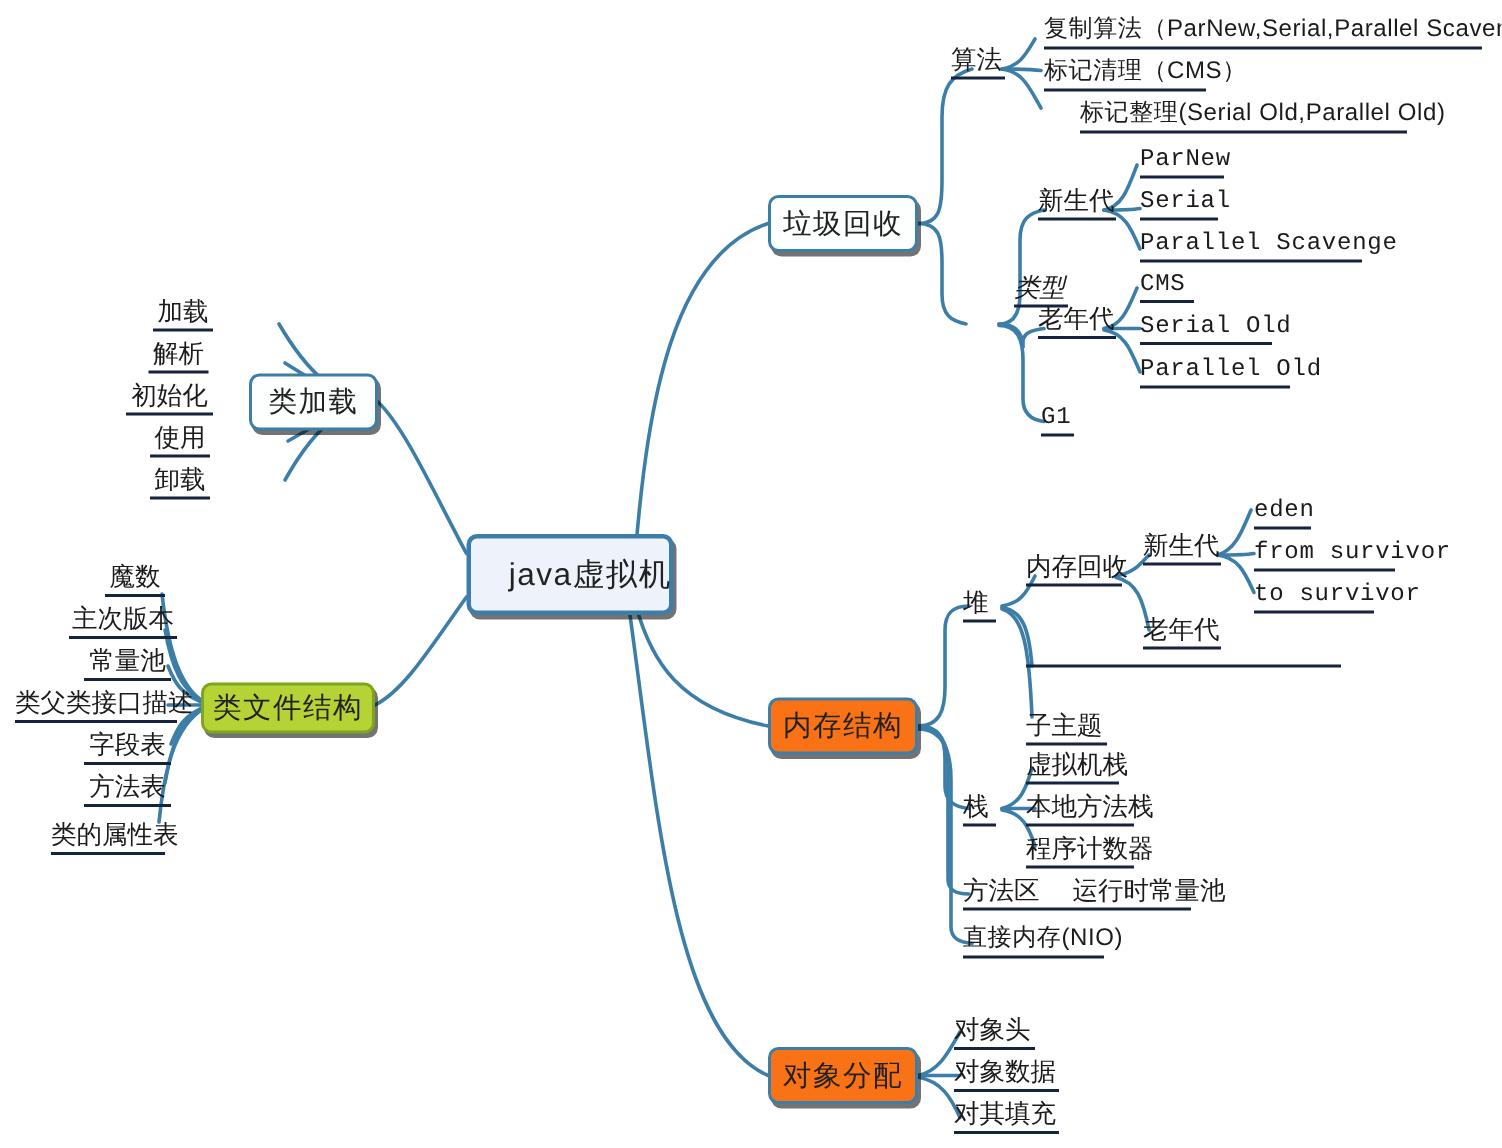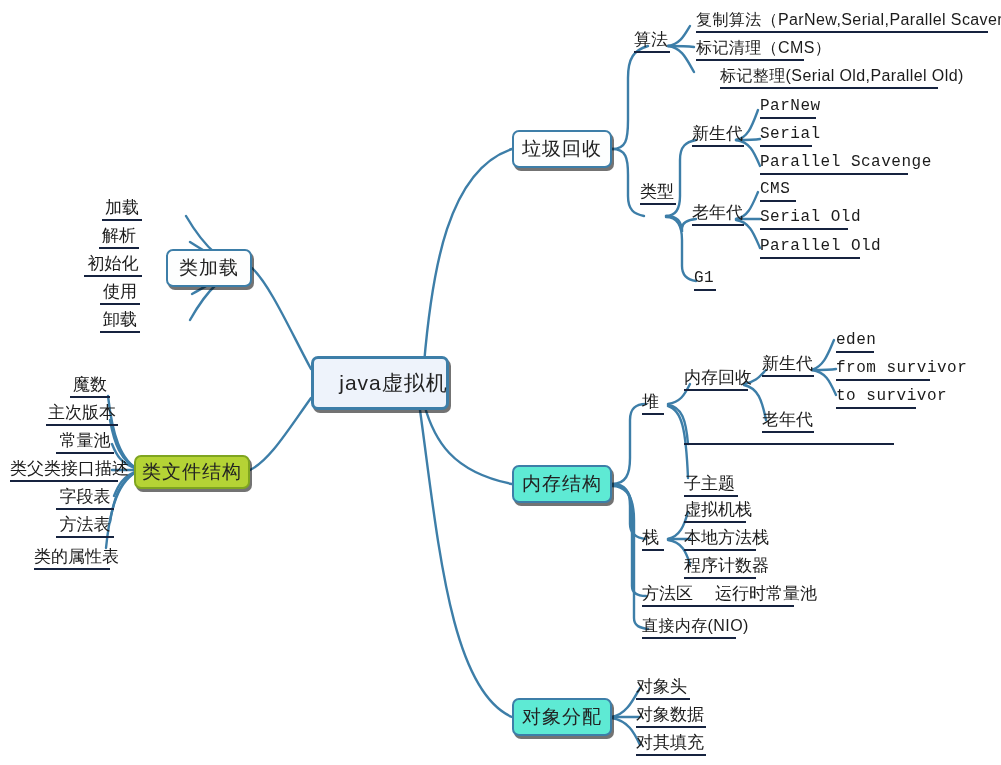--- a/index.html
+++ b/index.html
@@ -21,21 +21,21 @@
     color:#222222;
     letter-spacing:1px;
     box-shadow:2px 3px 0 rgba(0,0,0,0.55);
     white-space:nowrap;
   }
   .node-box.root{
     background:#eef3fb;
     border-width:3px;
     font-size:21px;
   }
-  .node-box.blue{background:#5eead4;}
+  .node-box.blue{background:#f97316;}
   .node-box.white{background:#fdfefe;}
   .node-box.green{
     background:#b5d335;
     border-color:#7fa520;
   }
 
   
   .leaf{
     position:absolute;
     white-space:nowrap;
@@ -175,21 +175,21 @@
   </div>
   <div class="leaf mix" style="left:696px;top:38px;">
     <span class="txt">标记清理（CMS）</span>
     <span class="ul" style="width:108px;"></span>
   </div>
   <div class="leaf mix" style="left:720px;top:66px;">
     <span class="txt">标记整理(Serial Old,Parallel Old)</span>
     <span class="ul" style="width:218px;"></span>
   </div>
 
-  <div class="leaf" style="left:640px;top:182px;">
+  <div class="leaf" style="left:676px;top:182px;font-style:italic;">
     <span class="txt">类型</span>
     <span class="ul" style="width:36px;"></span>
   </div>
 
   <div class="leaf" style="left:692px;top:124px;">
     <span class="txt">新生代</span>
     <span class="ul" style="width:52px;"></span>
   </div>
   <div class="leaf mono" style="left:760px;top:96px;">
     <span class="txt">ParNew</span>

